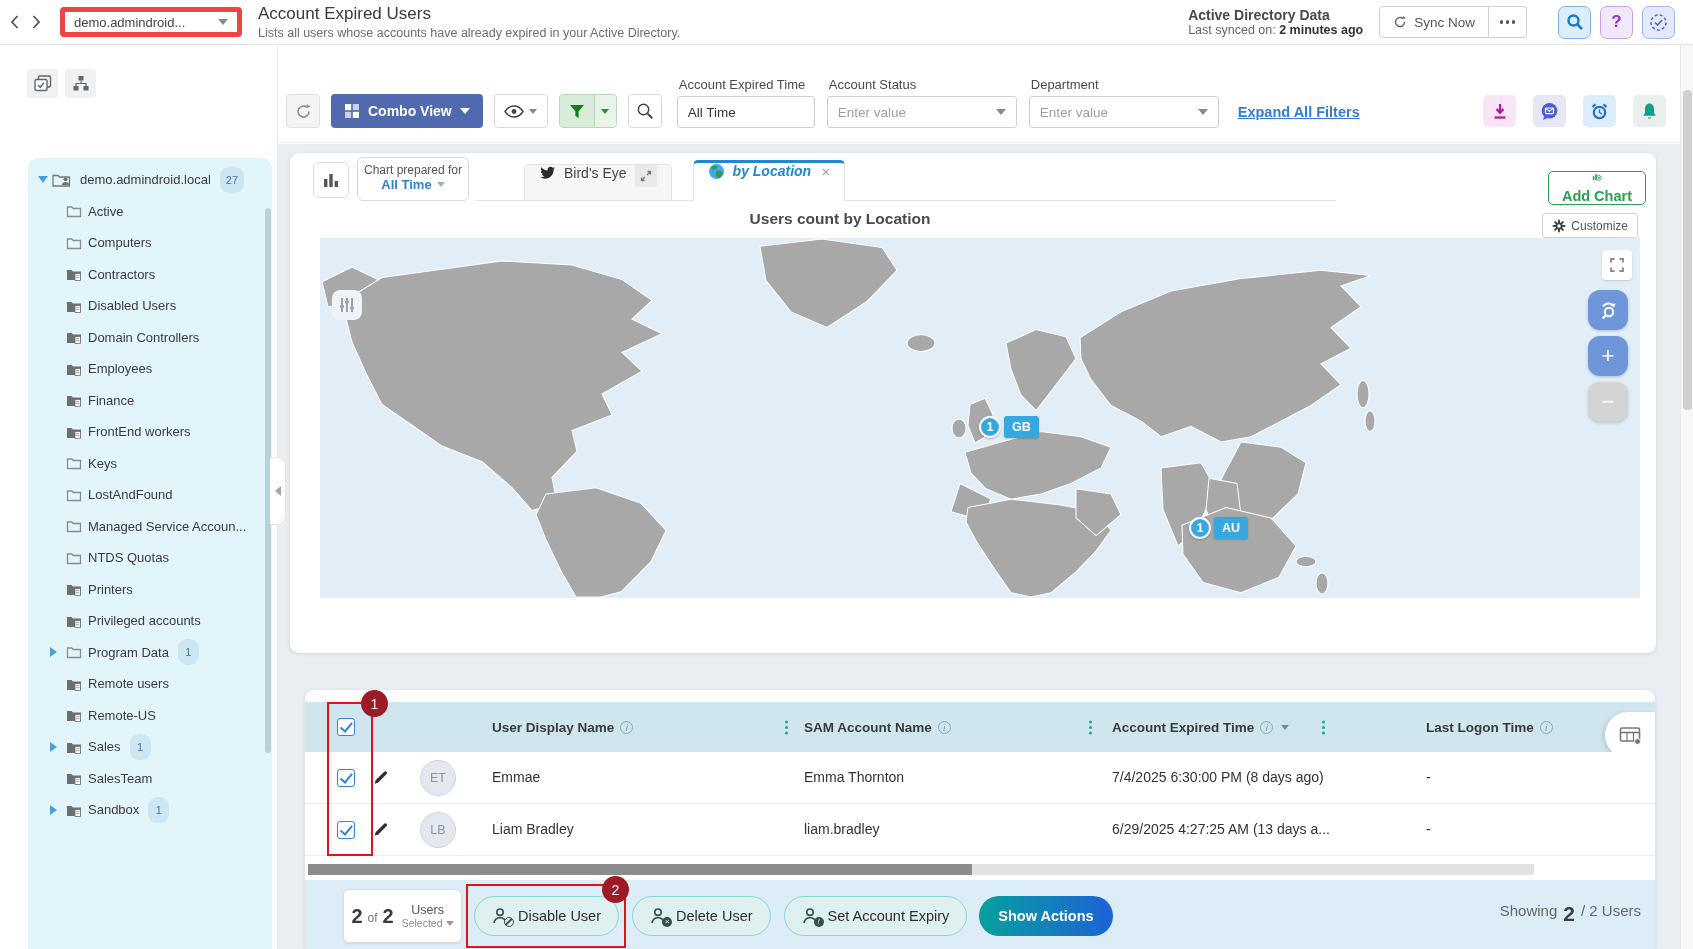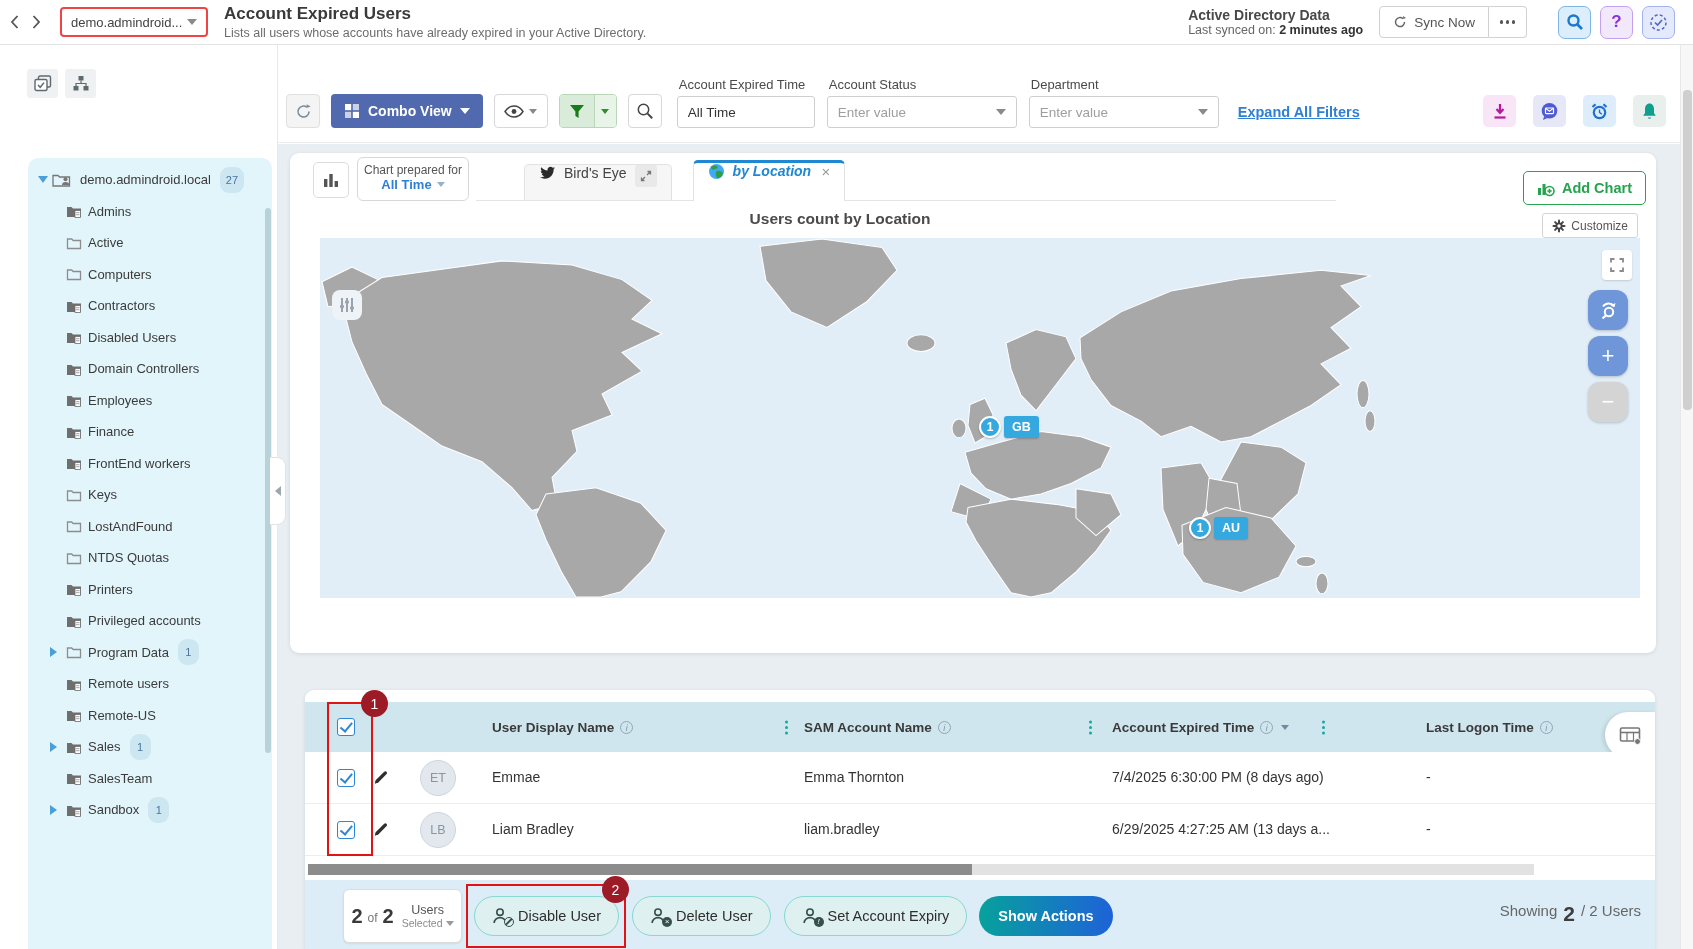--- a/index.html
+++ b/index.html
@@ -3,23 +3,23 @@
 <meta charset="utf-8">
 <style>
 * { margin:0; padding:0; box-sizing:border-box; }
 html,body { width:1693px; height:949px; overflow:hidden; font-family:"Liberation Sans", sans-serif; background:#fff; }
 button { font-family:"Liberation Sans", sans-serif; cursor:pointer; background:none; border:none; }
 .page { position:relative; width:1693px; height:949px; }
 
 
 .topbar { height:45px; background:#fff; border-bottom:1px solid #e3e3e3; display:flex; align-items:center; padding:0 18px 0 10px; position:relative; z-index:20; }
 .navarr { width:22px; height:28px; font-size:16px; color:#555; }
-.domain-select { width:148px; height:30px; border:2px solid #ef4444; border-radius:4px; display:flex; align-items:center; padding:0 9px; font-size:13px; color:#444; margin:0 16px 0 6px; background:#fff; }
+.domain-select { width:182px; height:30px; border:5px solid #ef4444; border-radius:4px; display:flex; align-items:center; padding:0 9px; font-size:13px; color:#444; margin:0 16px 0 6px; background:#fff; }
 .caret-dn { width:0; height:0; border-left:5px solid transparent; border-right:5px solid transparent; border-top:6px solid #8a8a8a; margin-left:auto; }
-.title-block h1 { font-size:17px; font-weight:700; color:#3a3a3a; line-height:1.2; }
+.title-block h1 { font-size:17px; font-weight:400; color:#3a3a3a; line-height:1.2; }
 .title-block p { font-size:12.5px; color:#6d6d6d; margin-top:1px; }
 .tb-spacer { flex:1; }
 .sync-block { margin-right:16px; }
 .sync-title { font-size:14px; font-weight:700; color:#494949; }
 .sync-sub { font-size:12.5px; color:#666; }
 .sync-sub b { color:#333; }
 .btn-group { display:flex; margin-right:22px; }
 .sync-btn { height:32px; border:1px solid #d2d2d2; background:#fff; border-radius:4px 0 0 4px; padding:0 13px; font-size:13.5px; color:#555; display:flex; align-items:center; gap:7px; }
 .more-btn { width:38px; height:32px; border:1px solid #d2d2d2; border-left:none; border-radius:0 4px 4px 0; background:#fff; display:flex; align-items:center; justify-content:center; gap:2.5px; }
 .more-btn i { width:3.5px; height:3.5px; border-radius:50%; background:#555; }
@@ -84,21 +84,21 @@
 .ch-iconbtn { position:absolute; left:23px; top:9px; width:36px; height:36px; border:1px solid #ddd; border-radius:5px; display:flex; align-items:center; justify-content:center; background:#fff; }
 .prepared { position:absolute; left:67px; top:4px; width:112px; height:44px; border:1px solid #d8d8d8; border-radius:6px; text-align:center; padding-top:5px; background:#fff; z-index:2; }
 .prepared .l1 { font-size:12px; color:#555; }
 .prepared .l2 { font-size:13px; color:#2e7fd6; font-weight:700; display:flex; align-items:center; justify-content:center; gap:5px; }
 .caret-b { width:0; height:0; border-left:4px solid transparent; border-right:4px solid transparent; border-top:5px solid #9ab0c4; }
 .tabstrip { position:absolute; left:186px; top:4px; width:860px; height:44px; border-bottom:1px solid #e5e5e5; display:flex; align-items:flex-end; padding-left:48px; gap:21px; }
 .tab { height:36px; display:flex; align-items:flex-start; gap:8px; padding:0 14px; font-size:14px; color:#444; background:#f6f6f6; border:1px solid #e2e2e2; border-bottom:none; border-radius:5px 5px 0 0; }
 .tab.active { height:41px; background:#fff; border-top:3px solid #1e88d2; color:#1e88d2; font-weight:700; margin-bottom:-1px;font-style:italic; }
 .tab .x { color:#9a9a9a; font-size:15px; margin-left:2px; font-weight:400; }
 .tab .expand-ic { width:22px; height:22px; background:#e9e9e9; border-radius:3px; display:flex; align-items:center; justify-content:center; }
-.addchart { position:absolute; right:10px; top:18px; height:34px; border:1.5px solid #27a34f; border-radius:5px; color:#27a34f; font-size:14.5px; font-weight:700; display:flex; align-items:center; gap:7px; padding:0 13px; background:#fff; }
+.addchart { position:absolute; right:10px; top:18px; height:34px; border:1.5px solid #27a34f; border-radius:5px; color:#27a34f; font-size:14.5px; font-weight:700; display:flex; align-items:center; gap:7px; padding:0 13px; background:#fff;flex-direction:column; }
 .customize { position:absolute; right:18px; top:60px; height:25px; border:1px solid #d4d4d4; border-radius:3px; color:#555; font-size:12px; display:flex; align-items:center; gap:5px; padding:0 9px; background:#fff; }
 .map-title { position:absolute; top:57px; left:0; width:1100px; text-align:center; font-size:15.5px; font-weight:700; color:#4a4a4a; }
 .mapwrap { position:absolute; left:30px; top:85px; width:1320px; height:360px; background:#e1eef8; }
 .mapwrap svg.world { position:absolute; left:0; top:0; }
 .map-ctl { position:absolute; display:flex; align-items:center; justify-content:center; }
 .mc-full { right:8px; top:12px; width:30px; height:30px; background:#fff; border-radius:4px; box-shadow:0 1px 2px rgba(0,0,0,.15); }
 .mc-blue { width:40px; height:40px; background:#6e96d8; border-radius:12px; color:#fff; box-shadow:0 1px 3px rgba(0,0,0,.2); }
 .mc-reset { right:12px; top:52px; }
 .mc-plus { right:12px; top:98px; font-size:22px; font-weight:400; }
 .mc-minus { right:12px; top:144px; background:#d4d4d4; font-size:22px; }
@@ -249,33 +249,20 @@
                 <path d="M1 3.5 h5 l1.5 1.5 h10 v9 h-16.5 z" fill="none" stroke="#767676" stroke-width="1.3"></path>
                 <circle cx="13.5" cy="7.3" r="2" fill="#767676"></circle>
                 <path d="M10 13 a3.6 3.1 0 0 1 7.2 0 z" fill="#767676"></path>
               </svg>
           </span>
           <span>demo.admindroid.local</span>
           <span class="t-badge">27</span>
         </div>
         <div>
 
-            <div class="tree-row">
-
-              <span class="t-ic">
-                <svg class="icsvg" width="16" height="14" viewBox="0 0 16 14">
-                  <path d="M1 3 h4.5 l1.5 1.5 h8 v8.5 h-14 z" fill="#6e6e6e"></path>
-                  <rect x="9" y="6.5" width="5.5" height="7" fill="#fff" stroke="#6e6e6e" stroke-width="0.8"></rect>
-                  <line x1="10" y1="8.7" x2="13.5" y2="8.7" stroke="#9a9a9a" stroke-width="0.9"></line>
-                  <line x1="10" y1="10.7" x2="13.5" y2="10.7" stroke="#9a9a9a" stroke-width="0.9"></line>
-                </svg>
-              </span>
-              <span>Admins</span>
-
-            </div>
 
             <div class="tree-row">
 
               <span class="t-ic">
                 <svg class="icsvg" width="16" height="14" viewBox="0 0 16 14">
                   <path d="M1.5 3 h4.2 l1.5 1.5 h7.3 v8 h-13 z" fill="none" stroke="#8d8d8d" stroke-width="1.3"></path>
                 </svg>
               </span>
 
               <span>Active</span>
@@ -396,20 +383,31 @@
               <span class="t-ic">
                 <svg class="icsvg" width="16" height="14" viewBox="0 0 16 14">
                   <path d="M1.5 3 h4.2 l1.5 1.5 h7.3 v8 h-13 z" fill="none" stroke="#8d8d8d" stroke-width="1.3"></path>
                 </svg>
               </span>
 
               <span>LostAndFound</span>
 
             </div>
 
+            <div class="tree-row">
+
+              <span class="t-ic">
+                <svg class="icsvg" width="16" height="14" viewBox="0 0 16 14">
+                  <path d="M1.5 3 h4.2 l1.5 1.5 h7.3 v8 h-13 z" fill="none" stroke="#8d8d8d" stroke-width="1.3"></path>
+                </svg>
+              </span>
+
+              <span>Managed Service Accoun...</span>
+
+            </div>
 
             <div class="tree-row">
 
               <span class="t-ic">
                 <svg class="icsvg" width="16" height="14" viewBox="0 0 16 14">
                   <path d="M1.5 3 h4.2 l1.5 1.5 h7.3 v8 h-13 z" fill="none" stroke="#8d8d8d" stroke-width="1.3"></path>
                 </svg>
               </span>
 
               <span>NTDS Quotas</span>

